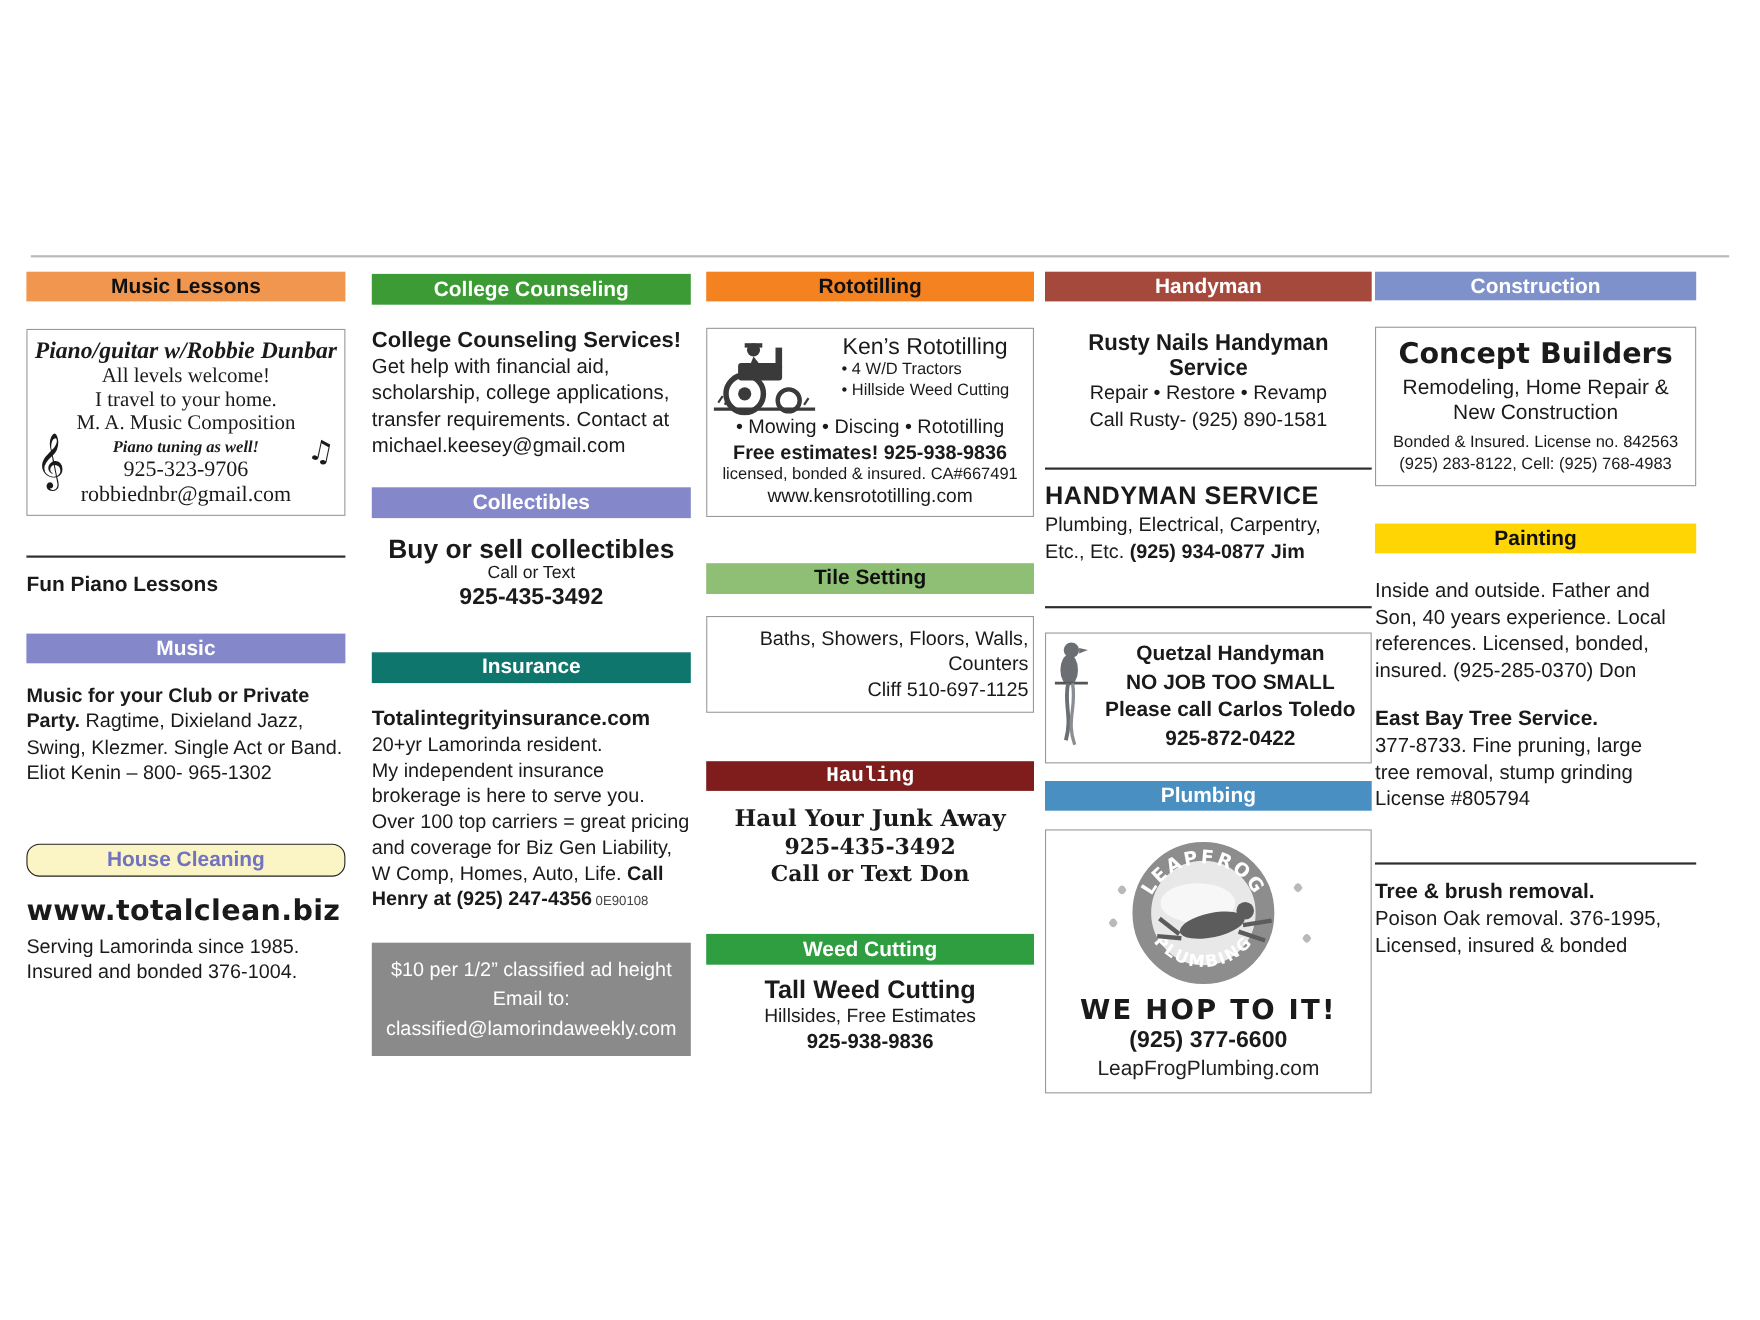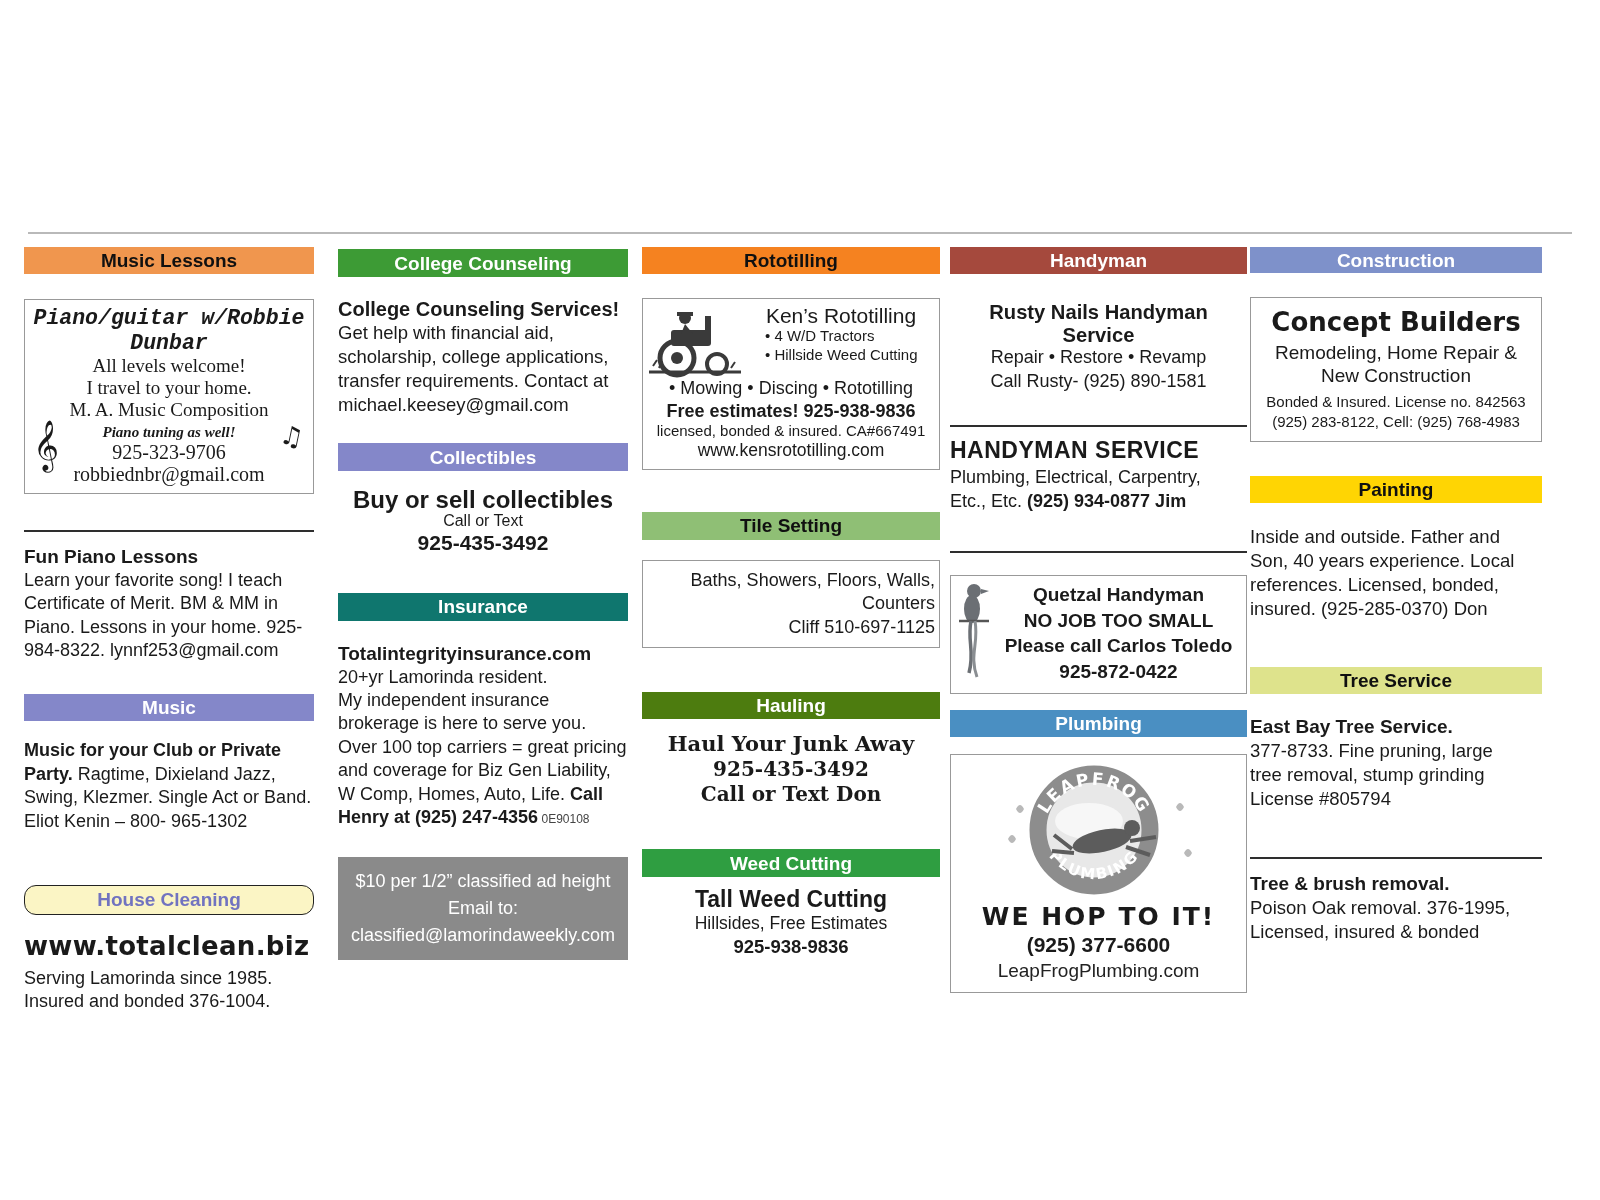--- a/index.html
+++ b/index.html
@@ -16,21 +16,21 @@
        font-weight:bold;font-size:19px;line-height:1;}
   .bar.white{color:#fff;}
   .bar.black{color:#101010;}
   .bar.bordered{border:1px solid #222;height:28px;}
   .bar.purpletext{color:#7173C0;border-radius:12px;}
   .box{border:1px solid #999;background:#fff;}
   .rule{border:none;border-top:2px solid #2e2e2e;margin:0;}
   .ctr{text-align:center;}
   
   .piano-box{position:relative;margin-top:25px;padding:6px 4px 8px 4px;text-align:center;}
-  .piano-title{font-family:Liberation Mono, monospace;font-style:italic;font-weight:bold;font-size:21.5px;line-height:1.15;}
+  .piano-title{font-family:Liberation Serif, serif;font-style:italic;font-weight:bold;font-size:21.5px;line-height:1.15;}
   .piano-line{font-family:"Liberation Serif",serif;font-size:19px;line-height:1.15;}
   .piano-tuning{font-family:"Liberation Serif",serif;font-style:italic;font-weight:bold;font-size:15px;line-height:1.2;margin-top:2px;}
   .piano-phone{font-family:"Liberation Serif",serif;font-size:20px;line-height:1.1;}
   .clef{position:absolute;left:8px;bottom:26px;font-size:44px;line-height:1;font-family:"DejaVu Sans",sans-serif;}
   .notes{position:absolute;right:10px;bottom:44px;font-size:26px;line-height:1;transform:rotate(12deg);font-family:"DejaVu Sans",sans-serif;}
   .h-bold{font-weight:bold;font-size:19px;line-height:1.2;}
   .body-text{font-size:18px;line-height:1.3;}
   .lead-bold{font-weight:bold;}
   .totalclean{font-family:"DejaVu Sans",sans-serif;font-weight:bold;font-size:26px;letter-spacing:.3px;line-height:1;}
   
@@ -84,21 +84,20 @@
       <div class="piano-tuning">Piano tuning as well!</div>
       <div class="piano-phone">925-323-9706</div>
       <div class="piano-phone">robbiednbr@gmail.com</div>
       <span class="clef">𝄞</span>
       <span class="notes">♫</span>
     </div>
 
     <hr class="rule" style="margin-top:36px;">
 
     <div class="h-bold" style="margin-top:14px;">Fun Piano Lessons</div>
-    <div class="body-text">Learn your favorite song!  I teach Certificate of Merit.  BM &amp; MM in Piano.   Lessons in your home. 925-984-8322. lynnf253@gmail.com</div>
 
     <div class="bar white" style="margin-top: 32px; background-color: rgb(132, 135, 201);">Music</div>
 
     <p class="body-text" style="margin:18px 0 0 0;"><span class="lead-bold">Music for your Club or Private Party.</span><span> Ragtime, Dixieland Jazz, Swing, Klezmer. Single Act or Band. Eliot Kenin – 800- 965-1302</span></p>
 
     <div class="bar bordered purpletext" style="margin-top: 52px; background-color: rgb(251, 245, 197);">House Cleaning</div>
 
     <div class="totalclean" style="margin-top:18px;">www.totalclean.biz</div>
     <div class="body-text" style="margin-top:8px;">Serving Lamorinda since 1985.</div>
     <div class="body-text">Insured and bonded 376-1004.</div>
@@ -158,21 +157,21 @@
       <div class="kens-url">www.kensrototilling.com</div>
     </div>
 
     <div class="bar black" style="margin-top: 42px; height: 28px; background-color: rgb(143, 191, 117);">Tile Setting</div>
 
     <div class="box tile-box">
       <div>Baths, Showers, Floors, Walls, Counters</div>
       <div>Cliff 510-697-1125</div>
     </div>
 
-    <div class="bar white" style="margin-top: 44px; background-color: #4d7c0f;">Hauling</div>
+    <div class="bar white" style="margin-top: 44px; background-color: #7f1d1d; font-family: Liberation Mono, monospace;">Hauling</div>
 
     <div class="haul" style="margin-top:12px;font-size:21px;">Haul Your Junk  Away</div>
     <div class="haul" style="font-size:20px;">925-435-3492</div>
     <div class="haul" style="font-size:20px;">Call or Text Don</div>
 
     <div class="bar white" style="margin-top: 42px; height: 28px; background-color: rgb(47, 158, 65);">Weed Cutting</div>
 
     <div class="ctr weed-title" style="margin-top:10px;">Tall Weed Cutting</div>
     <div class="ctr" style="font-size:17.5px;line-height:1.25;">Hillsides, Free Estimates</div>
     <div class="ctr lead-bold" style="font-size:18.5px;line-height:1.25;">925-938-9836</div>
@@ -242,21 +241,20 @@
       <div class="concept-name">Concept Builders</div>
       <div class="concept-sub">Remodeling, Home Repair &amp; New Construction</div>
       <div class="concept-fine">Bonded &amp; Insured. License no. 842563</div>
       <div class="concept-fine" style="margin-top:0;">(925) 283-8122, Cell: (925) 768-4983</div>
     </div>
 
     <div class="bar black" style="margin-top: 34px; background-color: rgb(255, 213, 3);">Painting</div>
 
     <div class="body-text" style="margin-top:22px;font-size:18.5px;">Inside and outside. Father and Son, 40 years experience. Local references. Licensed, bonded, insured. (925-285-0370) Don</div>
 
-    <div class="bar black" style="margin-top: 46px; background-color: rgb(222, 227, 140);">Tree Service</div>
 
     <div class="h-bold" style="margin-top:22px;">East Bay Tree Service.</div>
     <div class="body-text" style="font-size:18.5px;width:260px;">377-8733. Fine pruning, large tree removal, stump grinding License #805794</div>
 
     <hr class="rule" style="margin-top:46px;">
 
     <div class="h-bold" style="margin-top:14px;">Tree &amp; brush removal.</div>
     <div class="body-text" style="font-size:18.5px;width:272px;">Poison Oak removal.  376-1995, Licensed, insured &amp; bonded</div>
   </div>
 </div>

